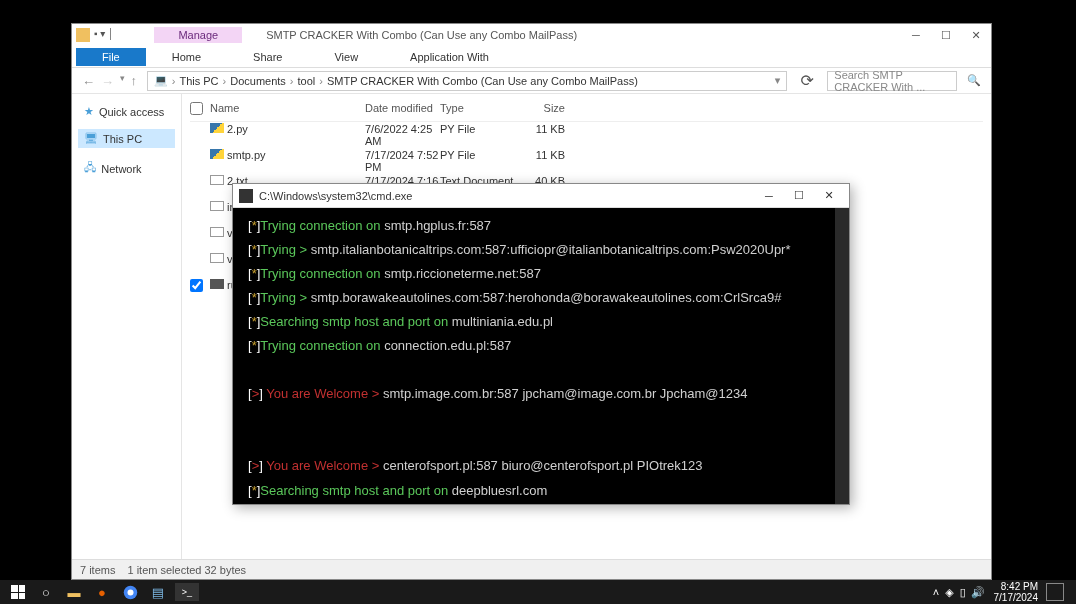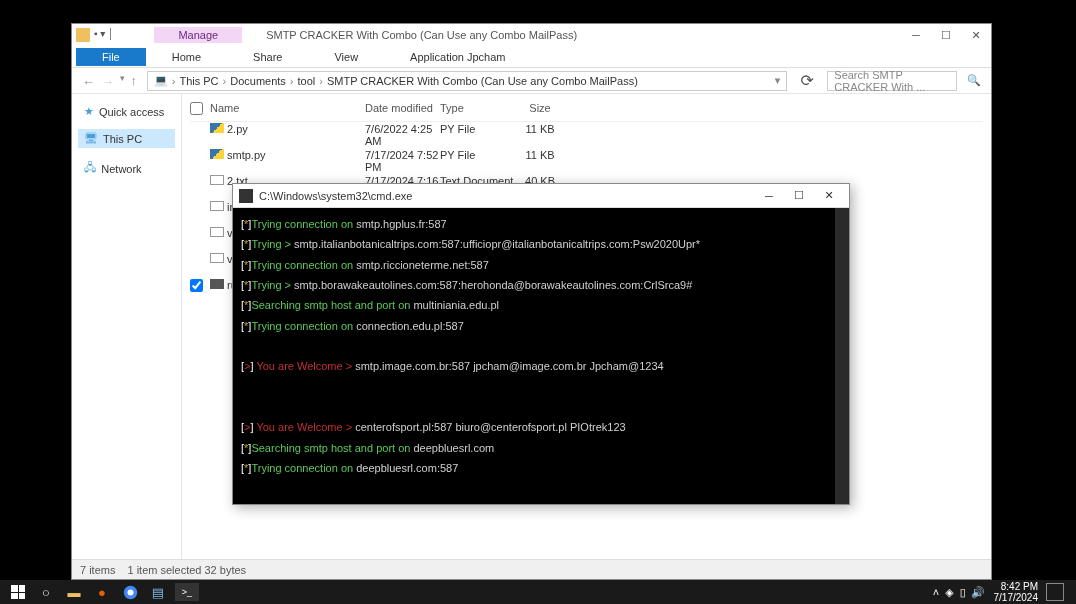--- a/index.html
+++ b/index.html
@@ -28,33 +28,33 @@
 .sb-item.active{background:#cce8ff}
 .star{color:#4a9fd8}
 .pc{color:#4a9fd8}
 .net{color:#4a9fd8}
 .filelist{flex:1;padding:4px 8px;font-size:11px;position:relative}
 .columns{display:flex;color:#555;padding:4px 0;border-bottom:1px solid #eee}
 .col-chk{width:20px}
 .col-name{width:155px}
 .col-date{width:75px}
 .col-type{width:75px}
-.col-size{width:50px;text-align:center}
+.col-size{width:50px;text-align:right}
 .file-row{display:flex;padding:1px 0;color:#333}
 .file-icon{width:14px;height:10px;display:inline-block;margin-right:3px}
 .pyfile{background:linear-gradient(135deg,#3776ab 50%,#ffd43b 50%)}
 .txtfile{border:1px solid #999;background:#fff}
 .batfile{background:#555}
 .statusbar{position:absolute;bottom:0;left:0;right:0;height:20px;background:#f0f0f0;border-top:1px solid #ddd;display:flex;align-items:center;padding:0 8px;font-size:11px;color:#555;gap:12px}
 .cmd-window{position:absolute;left:232px;top:183px;width:618px;height:322px;background:#fff;border:1px solid #888;box-shadow:3px 3px 12px rgba(0,0,0,0.3)}
 .cmd-title{height:24px;background:#fff;display:flex;align-items:center;padding:0 6px;font-size:11px;color:#333;border-bottom:1px solid #ddd}
 .cmd-icon{width:14px;height:14px;background:#333;margin-right:6px}
 .cmd-controls{margin-left:auto;display:flex;gap:2px}
 .cmd-ctrl{width:28px;height:20px;display:flex;align-items:center;justify-content:center;font-size:11px}
-.cmd-body{background:#000;height:296px;padding:6px 8px;font-family:Consolas,monospace;font-size:11px;line-height:1.85;overflow:hidden;position:relative}
+.cmd-body{background:#000;height:296px;padding:6px 15px;font-family:Consolas,monospace;font-size:13px;line-height:1.85;overflow:hidden;position:relative}
 .cmd-scroll{position:absolute;right:0;top:0;bottom:0;width:14px;background:#2a2a2a}
 .cmd-line{white-space:nowrap}
 .bracket{color:#fff}
 .star-c{color:#c8a030}
 .arrow-c{color:#c03030}
 .trying{color:#5bc85b}
 .host{color:#d0d0d0}
 .welcome{color:#c03030}
 .taskbar{position:absolute;bottom:0;left:0;right:0;height:24px;background:#1a1a1a;display:flex;align-items:center;padding:0 4px}
 .start{width:28px;height:24px;display:flex;align-items:center;justify-content:center}
@@ -83,21 +83,21 @@
       <div class="win-btn">─</div>
       <div class="win-btn">☐</div>
       <div class="win-btn">✕</div>
     </div>
   </div>
   <div class="ribbon-tabs">
     <div class="ribbon-tab file">File</div>
     <div class="ribbon-tab">Home</div>
     <div class="ribbon-tab">Share</div>
     <div class="ribbon-tab">View</div>
-    <div class="ribbon-tab">Application Jpcham</div>
+    <div class="ribbon-tab">Application With</div>
   </div>
   <div class="addressbar">
     <div class="nav-arrows">
       <span>←</span>
       <span style="color:#ccc">→</span>
       <span style="font-size:9px">▾</span>
       <span>↑</span>
     </div>
     <div class="breadcrumb">
       <span>💻</span>

